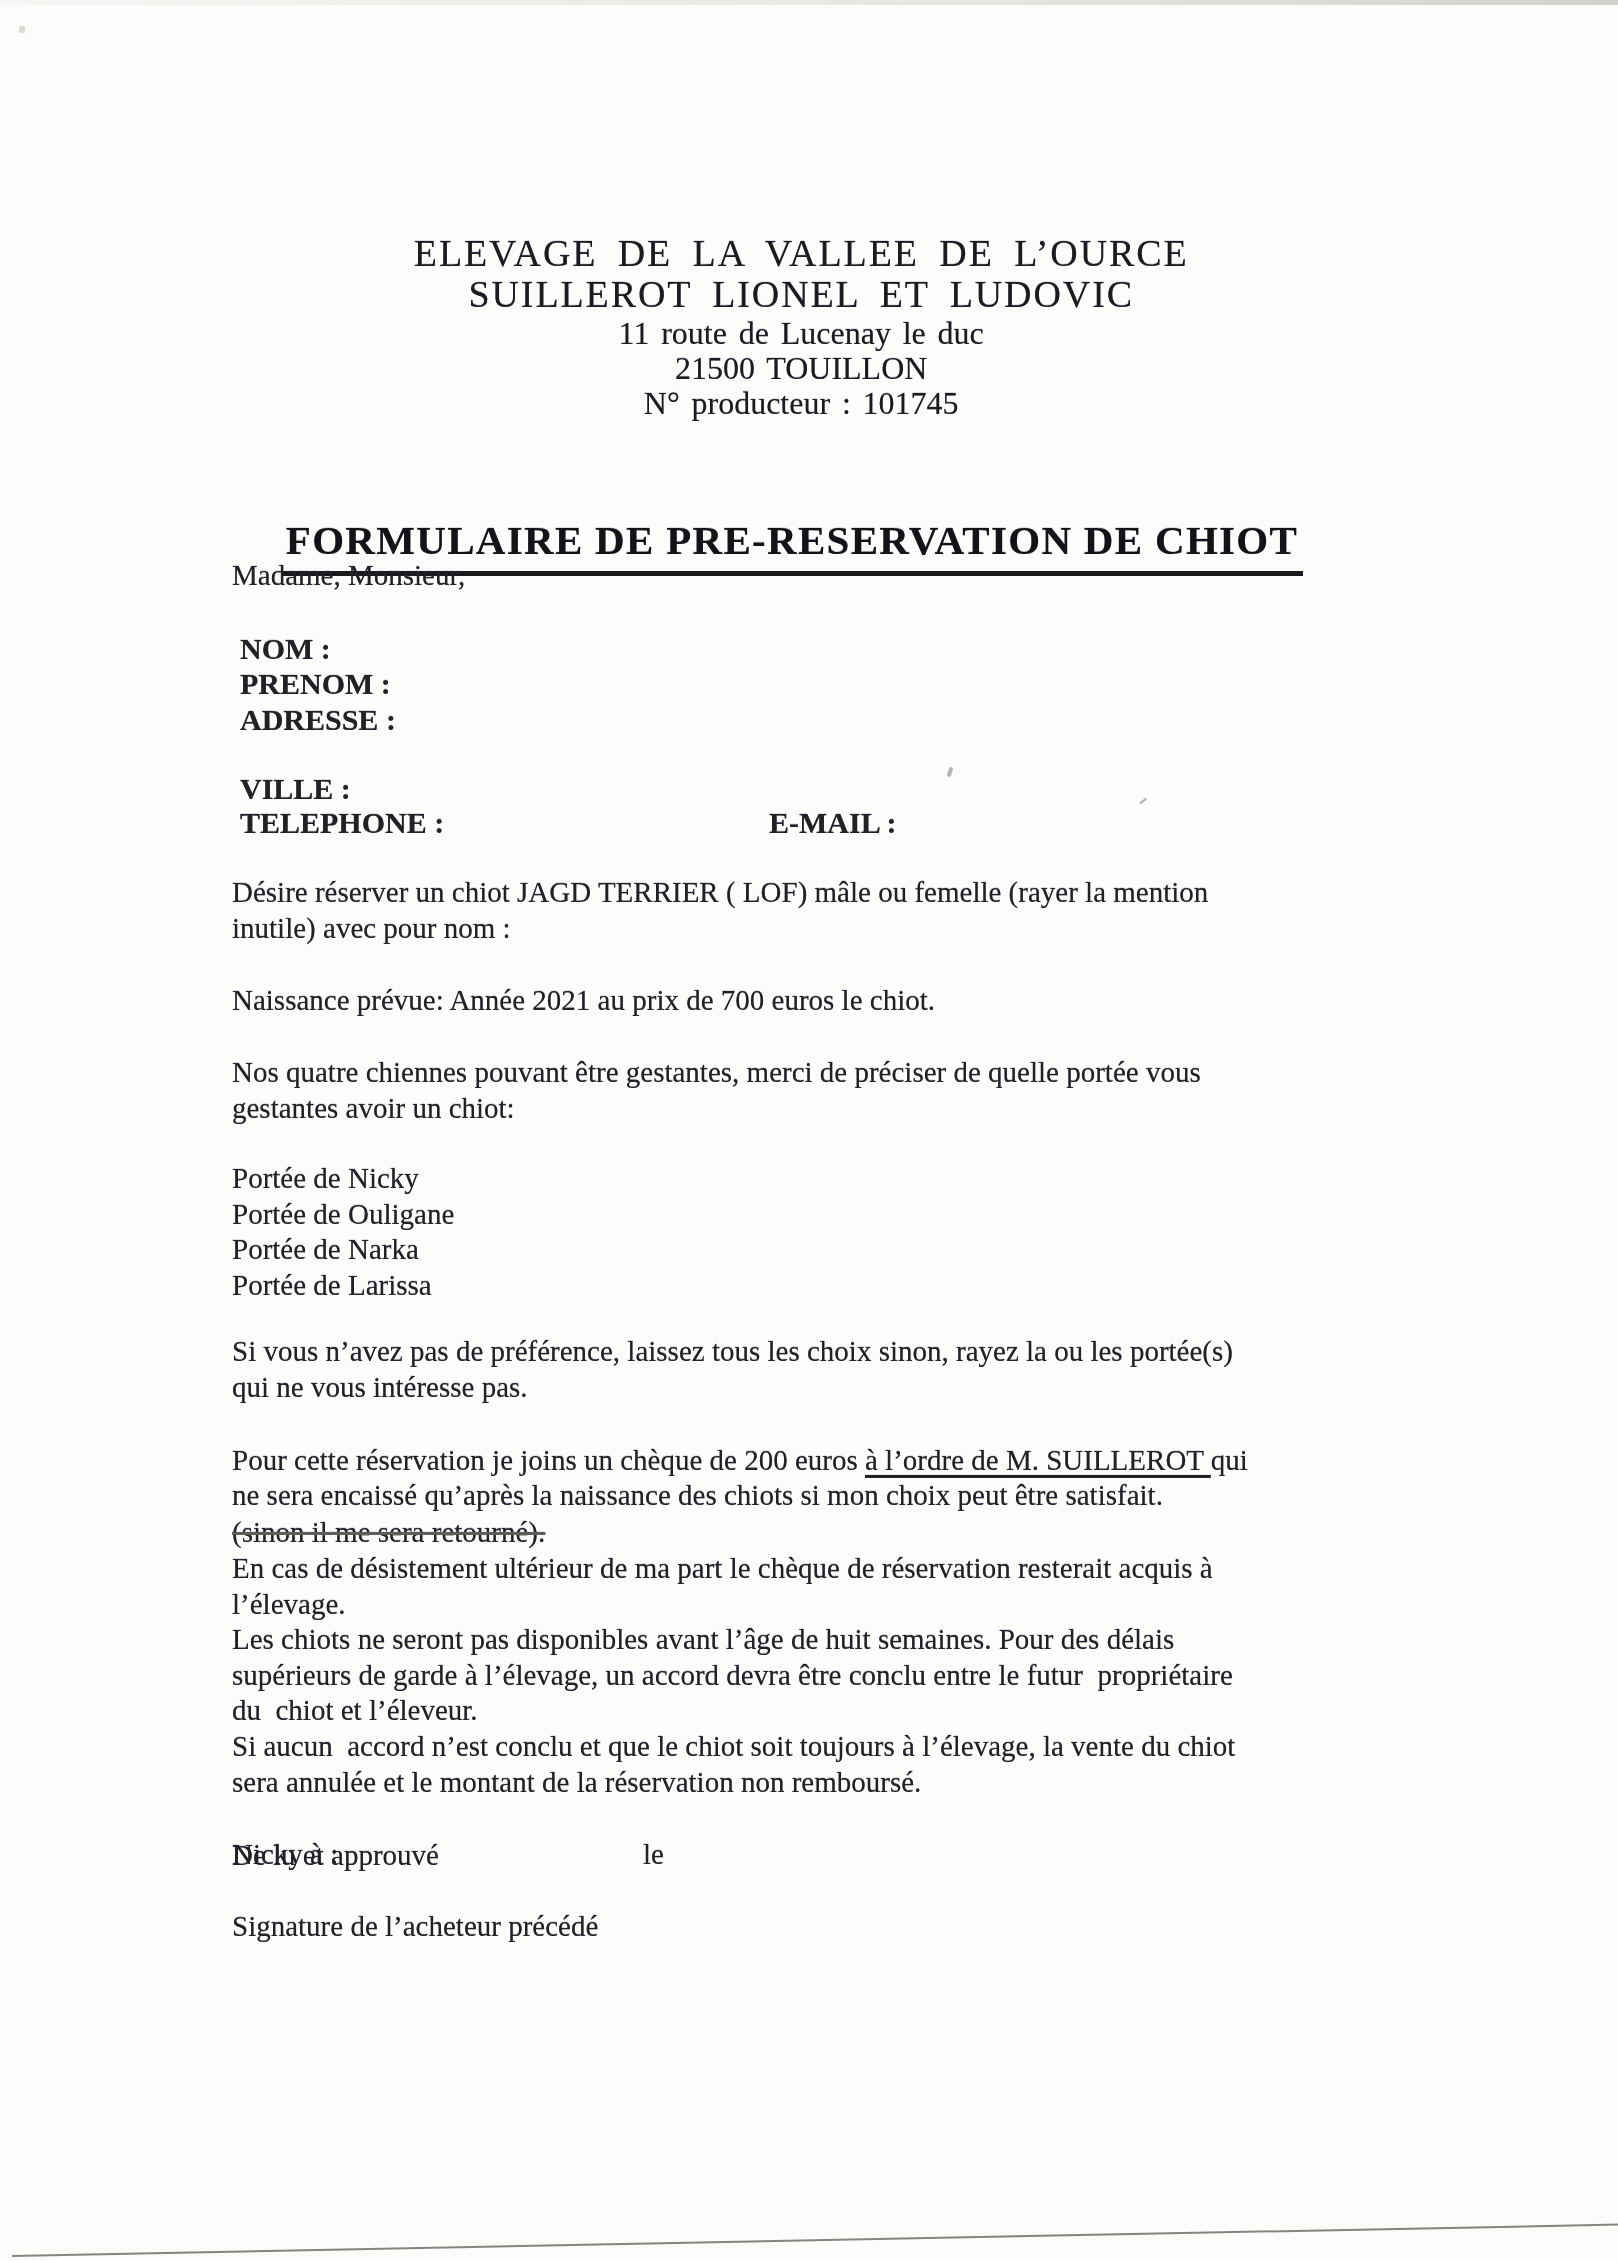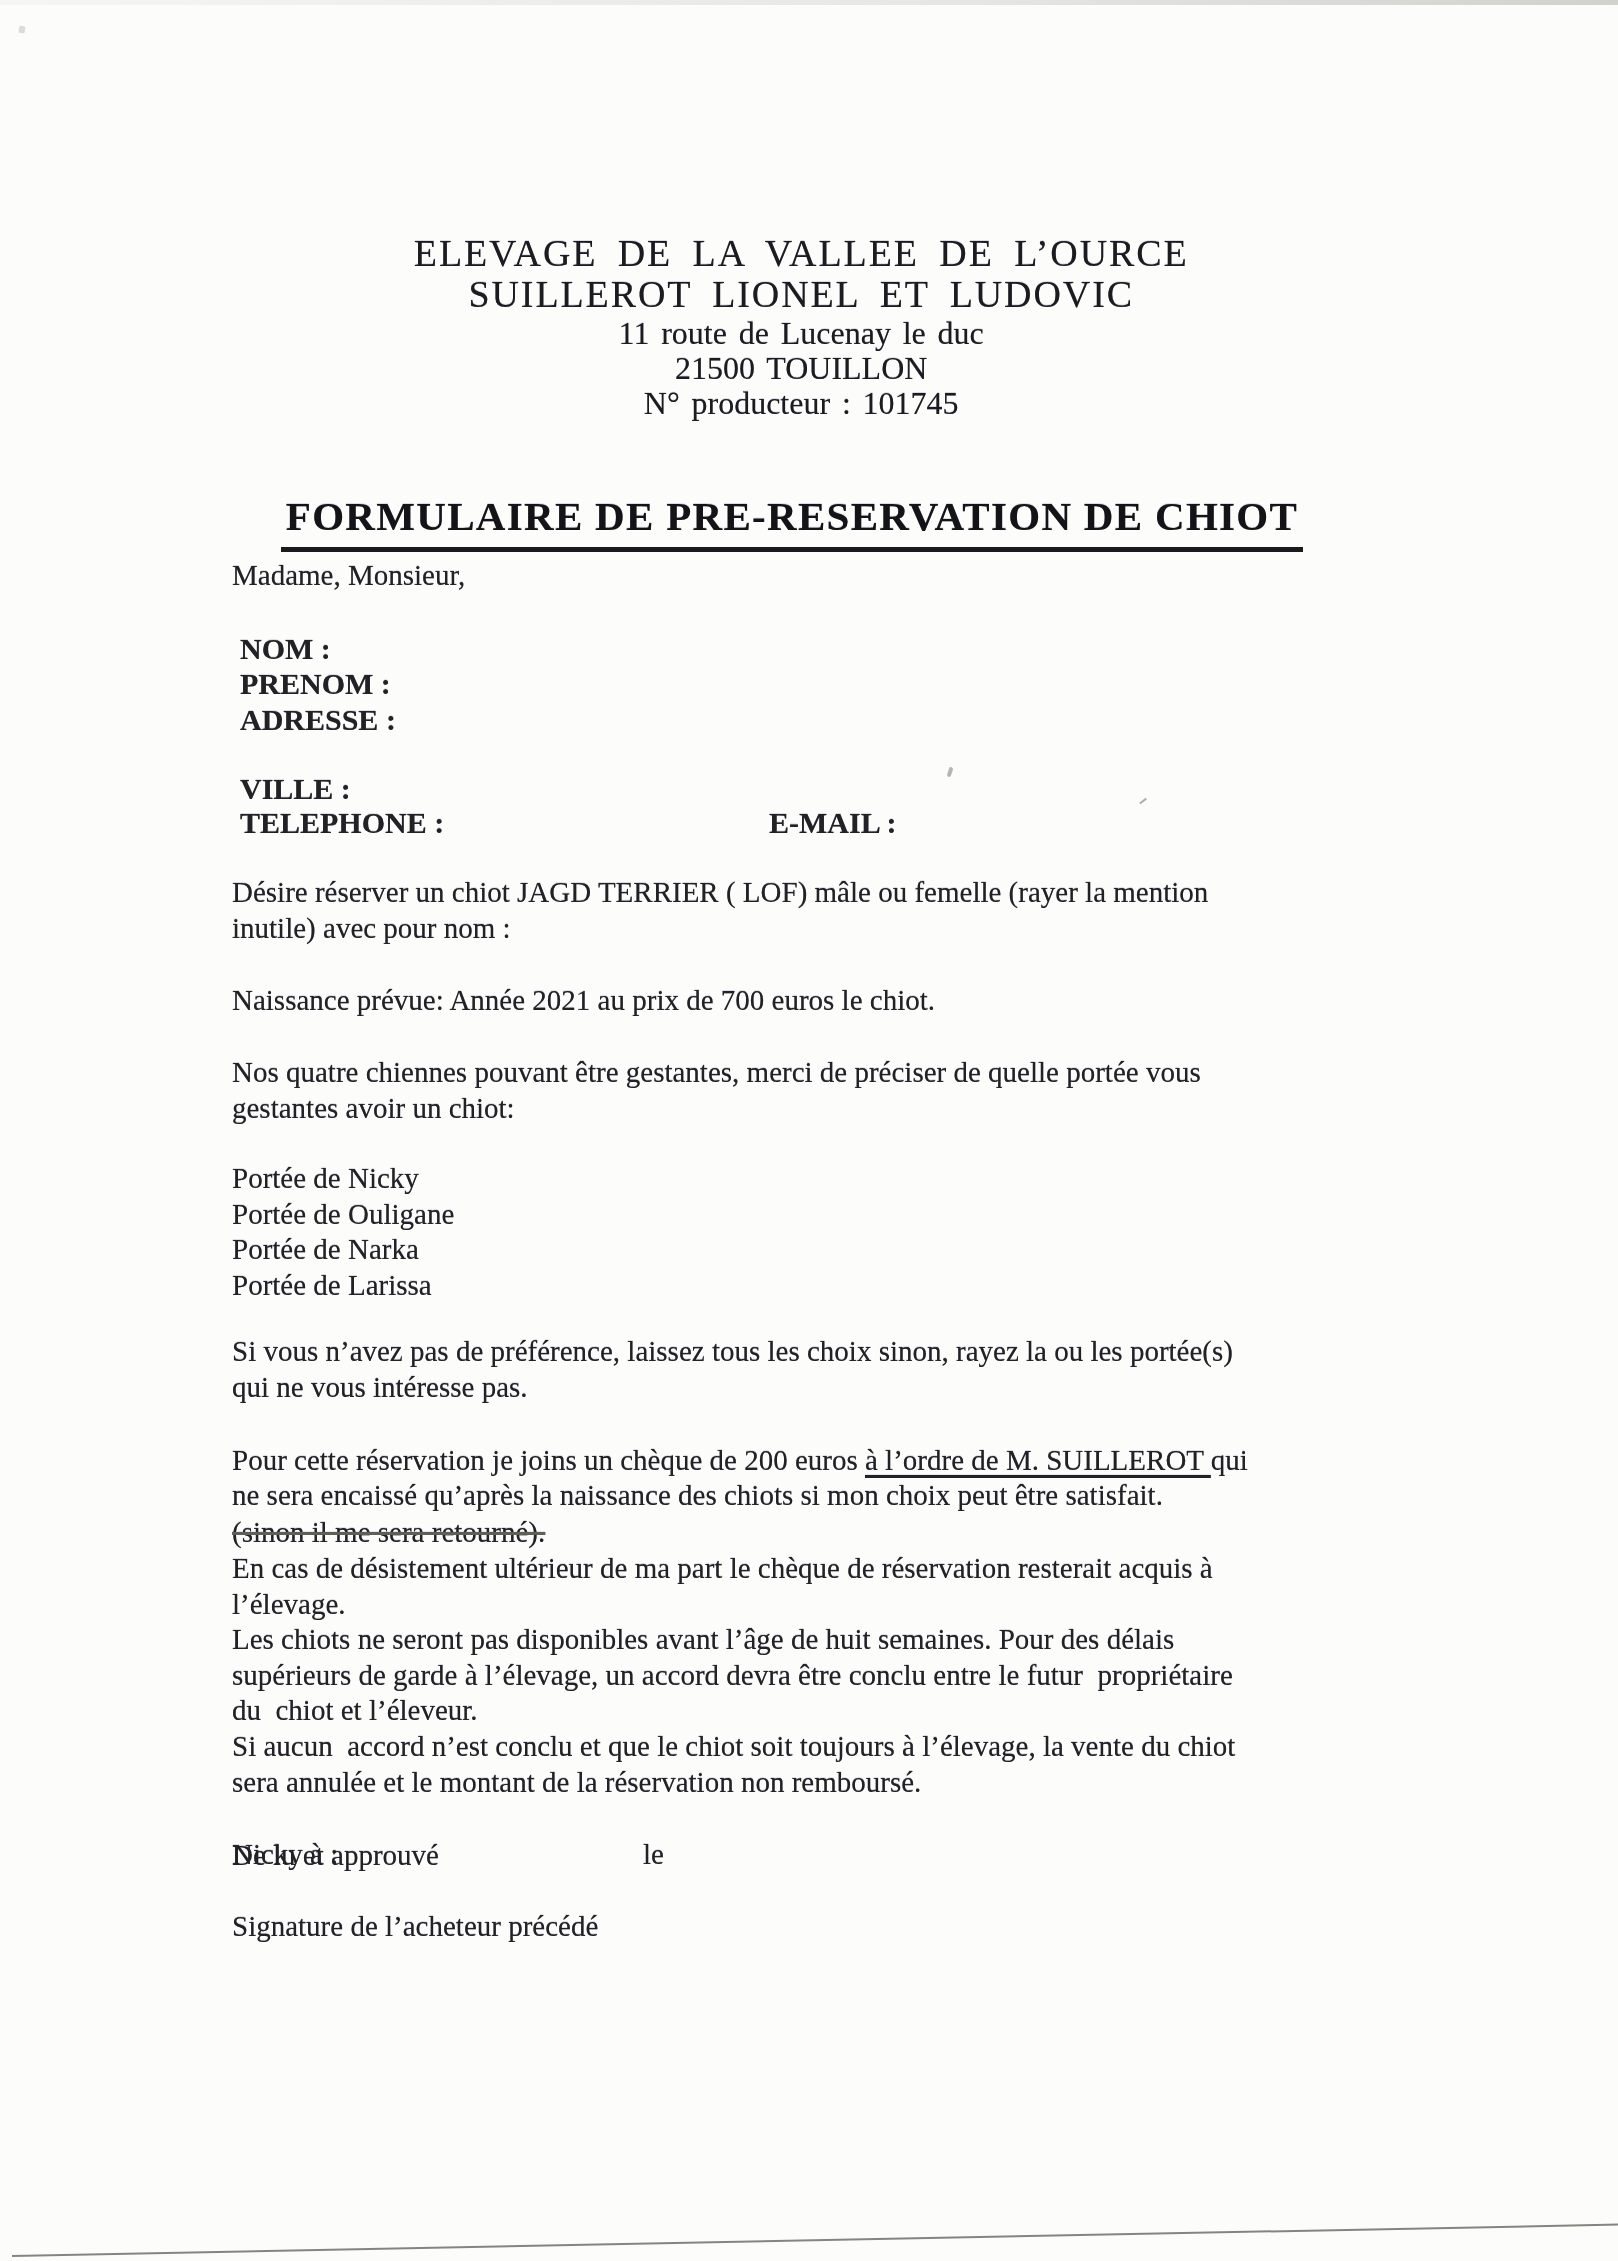--- a/index.html
+++ b/index.html
@@ -31,20 +31,21 @@
   .hdr-med  { font-size: 32px; word-spacing: 3.8px; color: #1b1b20; }
   .title-row { left: -32px; width: 1619px; text-align: center; }
   .title-text {
     display: inline-block;
     font-size: 41px;
     font-weight: bold;
     letter-spacing: 1.3px;
     color: #141418;
     padding: 0 5.1px 6.4px 5.1px;
     border-bottom: 5.7px solid #1a1a1e;
+    margin-top: 24px;
   }
   .label { font-weight: bold; font-size: 30px; margin-left: 8px; }
   .ul-bold {
     font-weight: normal;
     text-decoration: underline;
     text-decoration-thickness: 2.5px;
     text-underline-offset: 4.5px;
   }
   .struck {
     text-decoration: line-through;

